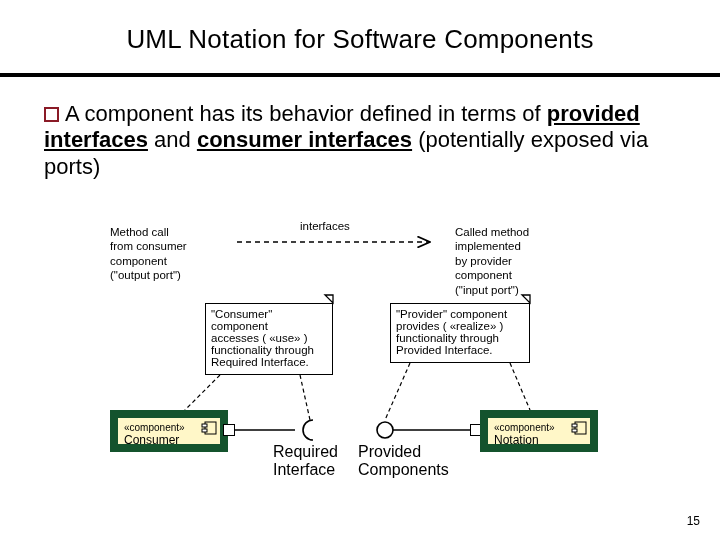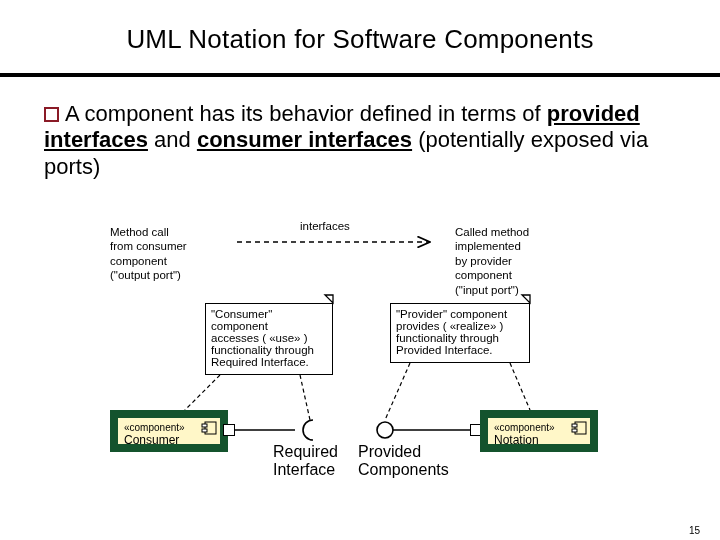--- a/index.html
+++ b/index.html
@@ -11,21 +11,21 @@
   .bullet-wrap .sq { display:inline-block; width:15px; height:15px; border:2px solid #8a1a26; margin-right:6px; position:relative; top:1px; }
   .bullet-wrap b { font-weight:700; text-decoration: underline; }
   .diagram { position:absolute; left:110px; top:225px; width:500px; height:260px; font-size:11.5px; color:#000; }
   .lbl { position:absolute; line-height:1.25; }
   .box { position:absolute; border:8px solid #14532d; background:#fff; }
   .box.comp { background:#fff7c8; }
   .sbox { position:absolute; border:1.5px solid #000; background:#fff; }
   .stereo { font-size:10px; }
   .cname { font-size:12px; }
   .ilabel { position:absolute; font-size:16px; text-align:right; line-height:1.15; }
-  .pagenum { position:absolute; right:20px; bottom:4px; font-size:10px; }
+  .pagenum { position:absolute; right:20px; bottom:12px; font-size:12px; }
   svg { position:absolute; overflow:visible; }
 </style>
 </head>
 <body>
 <div class="slide">
 
   <div class="title">UML Notation for Software Components</div>
   <div class="rule"></div>
 
   <div class="bullet-wrap">

